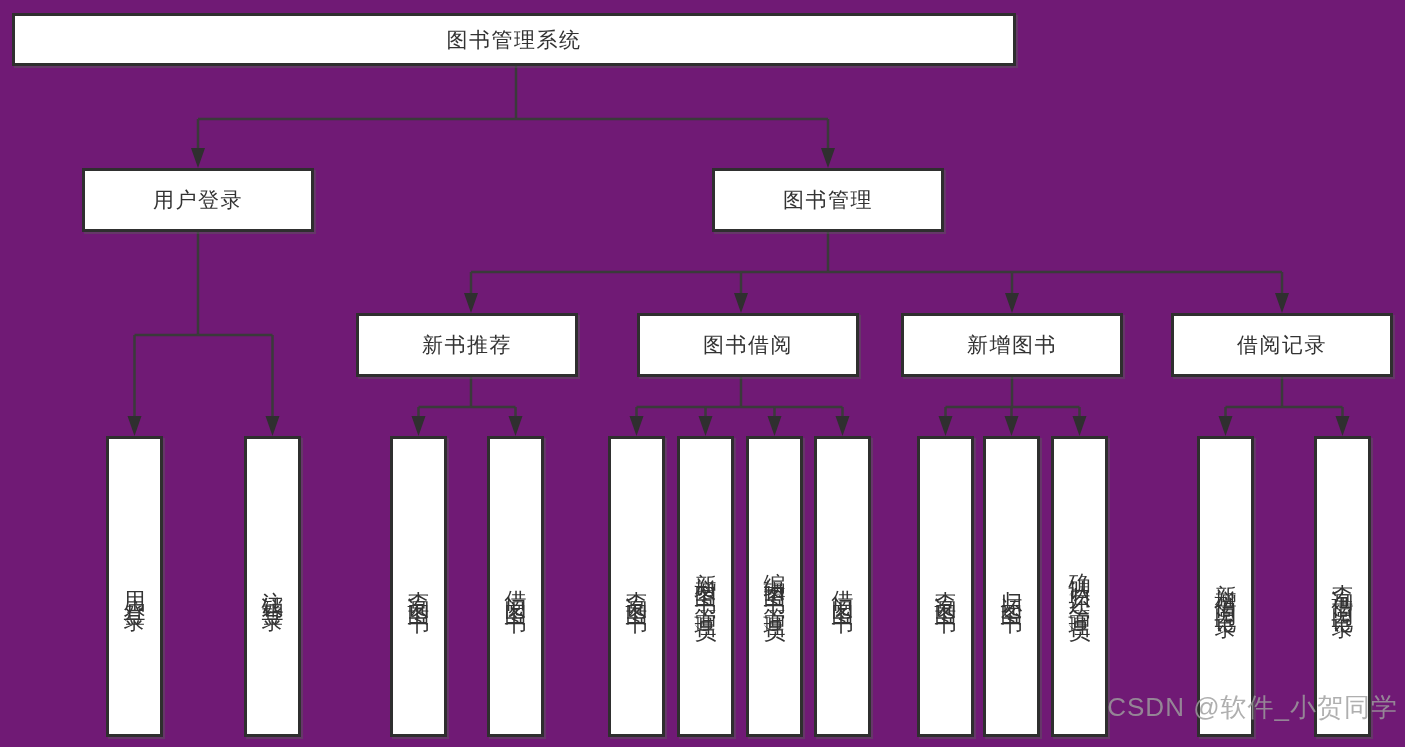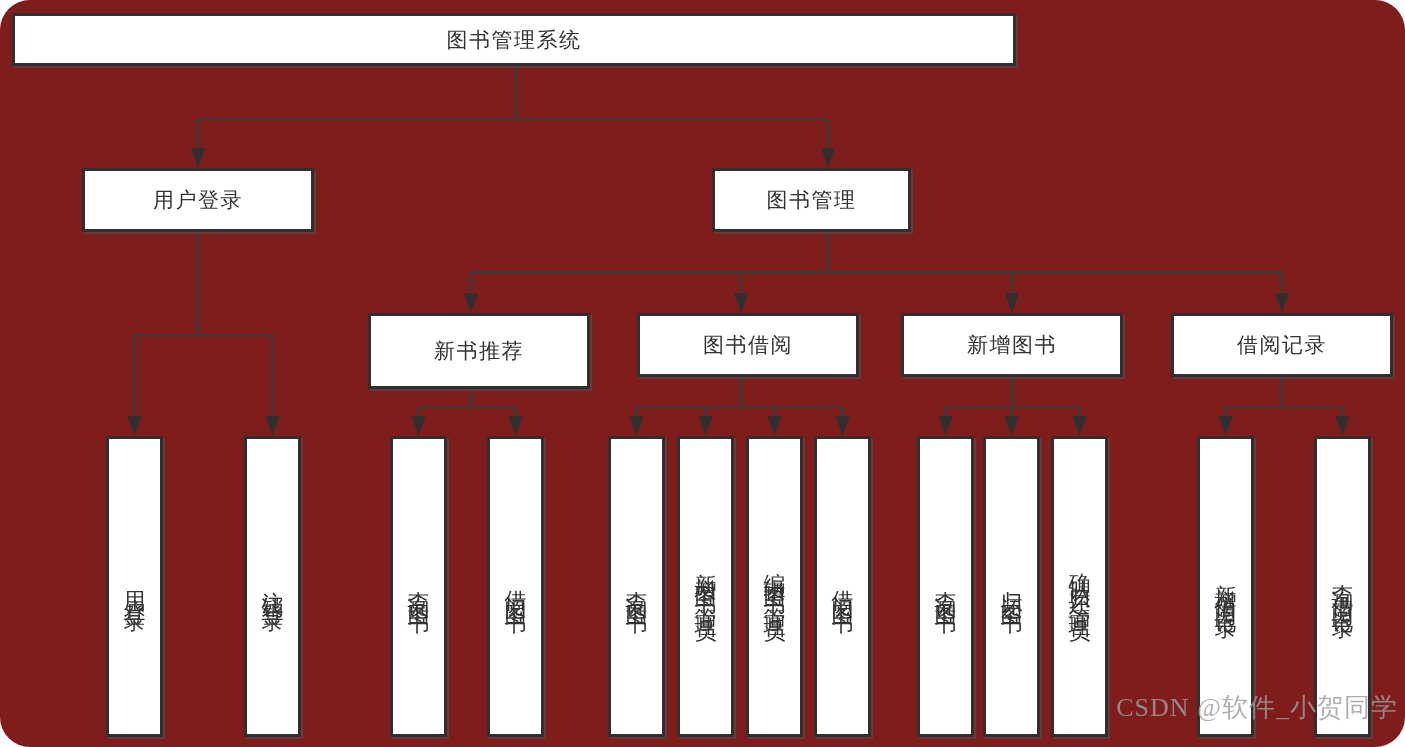--- a/index.html
+++ b/index.html
@@ -1,18 +1,18 @@
 <!DOCTYPE html>
 <html><head>
 <meta charset="utf-8">
 <style>
   html,body { margin:0; padding:0; background:#ffffff; }
   #canvas {
-    position:relative; width:1405px; height:747px; background:#7f1d1d;
-    overflow:hidden; font-family:Liberation Serif, serif;border-radius:30px;
+    position:relative; width:1405px; height:747px; background:#701a75;
+    overflow:hidden; font-family:Liberation Sans, sans-serif;
   }
   #connectors { position:absolute; left:0; top:0; z-index:1; pointer-events:none; }
   .box {
     position:absolute; z-index:2; box-sizing:border-box;
     background:#ffffff; border:3px solid #2f2f2f;
     box-shadow:2px 2px 0 rgba(90,90,90,0.45);
     display:flex; align-items:center; justify-content:center;
     color:#333333;
   }
   .h-label { font-size:21px; letter-spacing:1.5px; white-space:nowrap; }
@@ -95,25 +95,25 @@
     <polygon class="ahead" points="1335.5,416 1349.5,416 1342.5,436"></polygon>
   </svg>
 
   <div class="box" style="left:12px; top:13px; width:1004px; height:53px;">
     <span class="h-label">图书管理系统</span>
   </div>
 
   <div class="box" style="left:82px; top:168px; width:232px; height:64px;">
     <span class="h-label">用户登录</span>
   </div>
-  <div class="box" style="left:712px; top:168px; width:199px; height:64px;">
+  <div class="box" style="left:712px; top:168px; width:232px; height:64px;">
     <span class="h-label">图书管理</span>
   </div>
 
-  <div class="box" style="left:368px; top:313px; width:222px; height:76px;">
+  <div class="box" style="left:356px; top:313px; width:222px; height:64px;">
     <span class="h-label">新书推荐</span>
   </div>
   <div class="box" style="left:630px; top:313px; width:222px; height:64px;margin-left:7px;">
     <span class="h-label">图书借阅</span>
   </div>
   <div class="box" style="left:901px; top:313px; width:222px; height:64px;">
     <span class="h-label">新增图书</span>
   </div>
   <div class="box" style="left:1171px; top:313px; width:222px; height:64px;justify-content:center;">
     <span class="h-label">借阅记录</span>

